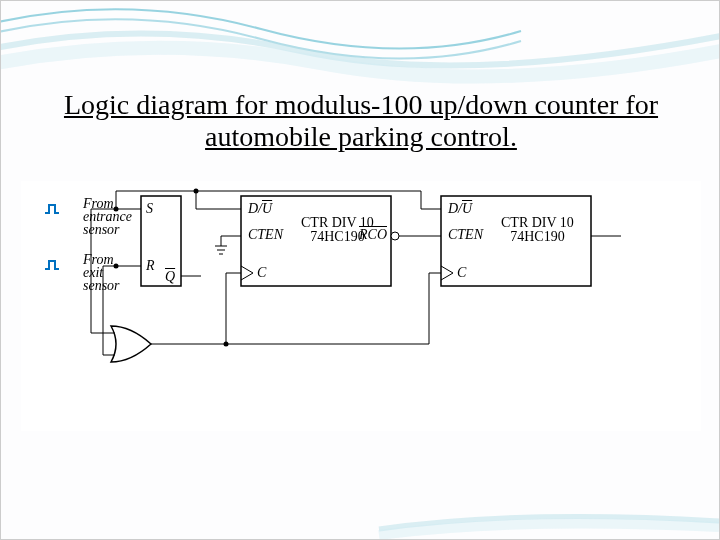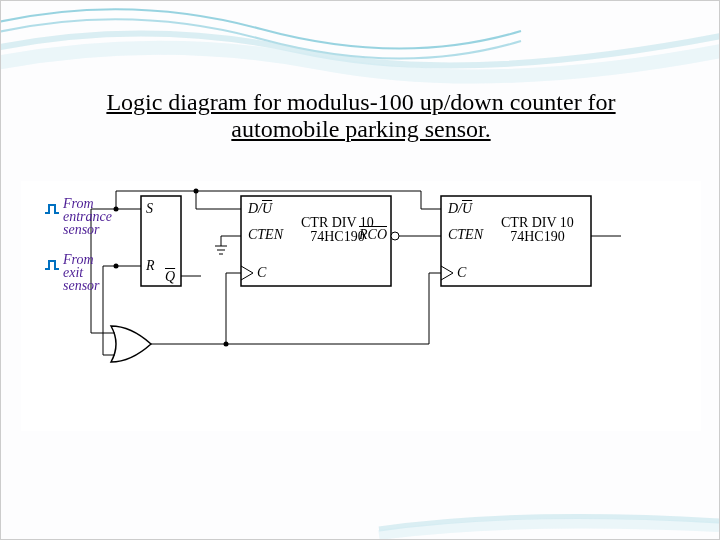--- a/index.html
+++ b/index.html
@@ -28,62 +28,62 @@
     width: 720px;
     height: 40px;
     pointer-events: none;
   }
   .title {
     position: absolute;
     top: 88px;
     left: 0;
     width: 720px;
     text-align: center;
-    font-size: 24px;
+    font-size: 28px;
     color: #000;
     text-decoration: underline;
   }
   .diagram {
     position: absolute;
     top: 180px;
     left: 20px;
     width: 680px;
     height: 250px;
     background: #fff;
   }
   .diagram svg { position: absolute; top: 0; left: 0; }
   .lbl {
     position: absolute;
     font-family: "Times New Roman", serif;
     font-size: 14px;
     color: #000;
     white-space: nowrap;
   }
   .ital { font-style: italic; }
-  .red { color: #4c1d95; font-style: italic; }
+  .red { color: #000000; font-style: italic; margin-left: 20px; }
   .overbar { text-decoration: overline; }
 </style>
 </head>
 <body>
 
 <svg class="wave-top" viewBox="0 0 720 90">
   <path d="M-20 25 Q 120 -10 260 28 T 520 30" stroke="#7ec8d8" stroke-width="2" fill="none" opacity="0.8"></path>
   <path d="M-20 35 Q 120 0 260 38 T 520 40" stroke="#7ec8d8" stroke-width="2" fill="none" opacity="0.6"></path>
   <path d="M-20 50 Q 140 15 300 50 T 720 35" stroke="#b8e0e8" stroke-width="6" fill="none" opacity="0.5"></path>
   <path d="M-20 65 Q 150 30 320 62 T 720 50" stroke="#d0ecf2" stroke-width="14" fill="none" opacity="0.4"></path>
 </svg>
 
 <svg class="wave-bottom" viewBox="0 0 720 40">
   <path d="M380 30 Q 520 10 720 22" stroke="#b8e0e8" stroke-width="5" fill="none" opacity="0.5"></path>
   <path d="M380 36 Q 520 18 720 28" stroke="#d0ecf2" stroke-width="10" fill="none" opacity="0.4"></path>
 </svg>
 
 <div class="title">
   <span>Logic diagram for modulus-100 up/down counter for</span><br>
-  <span>automobile parking sensor.</span>
+  <span>automobile parking control.</span>
 </div>
 
 <div class="diagram">
 
   <svg width="680" height="250">
 
     <rect x="120" y="15" width="40" height="90" fill="#fff" stroke="#000" stroke-width="1.5"></rect>
 
     <rect x="220" y="15" width="150" height="90" fill="#fff" stroke="#000" stroke-width="1.5"></rect>
     <polyline points="220,85 232,92 220,99" fill="none" stroke="#000"></polyline>

